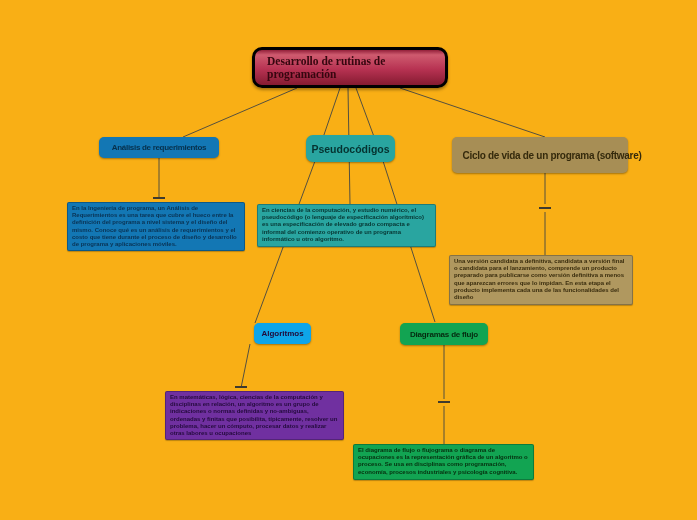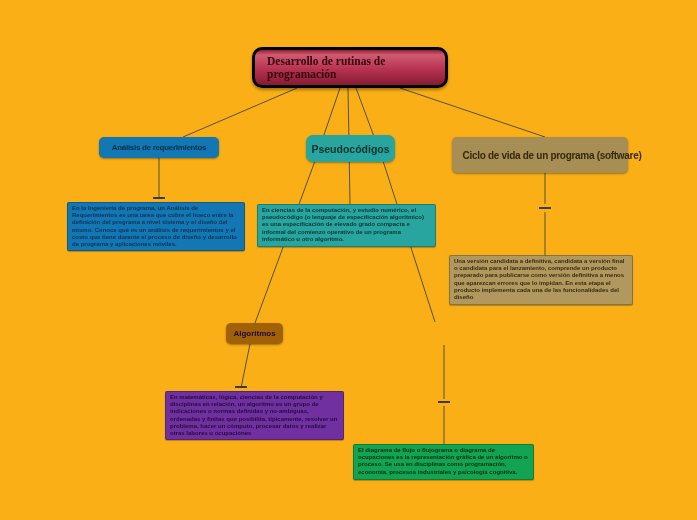--- a/index.html
+++ b/index.html
@@ -70,22 +70,23 @@
   <div class="root">
     <span class="root-label">Desarrollo de rutinas de programación</span>
   </div>
 
   <div class="topic" id="n-pseudo" style="background: rgb(41, 165, 160);">Pseudocódigos</div>
 
   <div class="topic" id="n-analisis" style="background: rgb(19, 119, 180);">Análisis de requerimientos</div>
 
   <div class="topic" id="n-ciclo" style="background: rgb(167, 142, 85);">Ciclo de vida de un programa (software)</div>
 
-  <div class="topic" id="n-alg" style="background: #a16207;">Algoritmos</div>
+  <div class="topic" id="n-alg" style="background: #0ea5e9; margin-left: 28px;">Algoritmos</div>
 
+  <div class="topic" id="n-diag" style="background: rgb(18, 164, 82);">Diagramas de flujo</div>
 
   <div class="note" id="d-analisis" style="background: rgb(19, 119, 180);">En la Ingeniería de programa, un Análisis de Requerimientos es una tarea que cubre el hueco entre la definición del programa a nivel sistema y el diseño del mismo. Conoce qué es un análisis de requerimientos y el costo que tiene durante el proceso de diseño y desarrollo de programa y aplicaciones móviles.</div>
 
   <div class="note" id="d-pseudo" style="background: rgb(41, 165, 160);">En ciencias de la computación, y estudio numérico, el pseudocódigo (o lenguaje de especificación algorítmico) es una especificación de elevado grado compacta e informal del comienzo operativo de un programa informático u otro algoritmo.</div>
 
   <div class="note" id="d-ciclo" style="background: rgb(176, 152, 95);">Una versión candidata a definitiva, candidata a versión final o candidata para el lanzamiento, comprende un producto preparado para publicarse como versión definitiva a menos que aparezcan errores que lo impidan. En esta etapa el producto implementa cada una de las funcionalidades del diseño</div>
 
   <div class="note" id="d-alg" style="background: rgb(112, 48, 160);">En matemáticas, lógica, ciencias de la computación y disciplinas en relación, un algoritmo es un grupo de indicaciones o normas definidas y no-ambiguas, ordenadas y finitas que posibilita, típicamente, resolver un problema, hacer un cómputo, procesar datos y realizar otras labores u ocupaciones</div>
 
   <div class="note" id="d-diag" style="background: rgb(18, 164, 82);">El diagrama de flujo o flujograma o diagrama de ocupaciones es la representación gráfica de un algoritmo o proceso. Se usa en disciplinas como programación, economía, procesos industriales y psicología cognitiva.</div>

